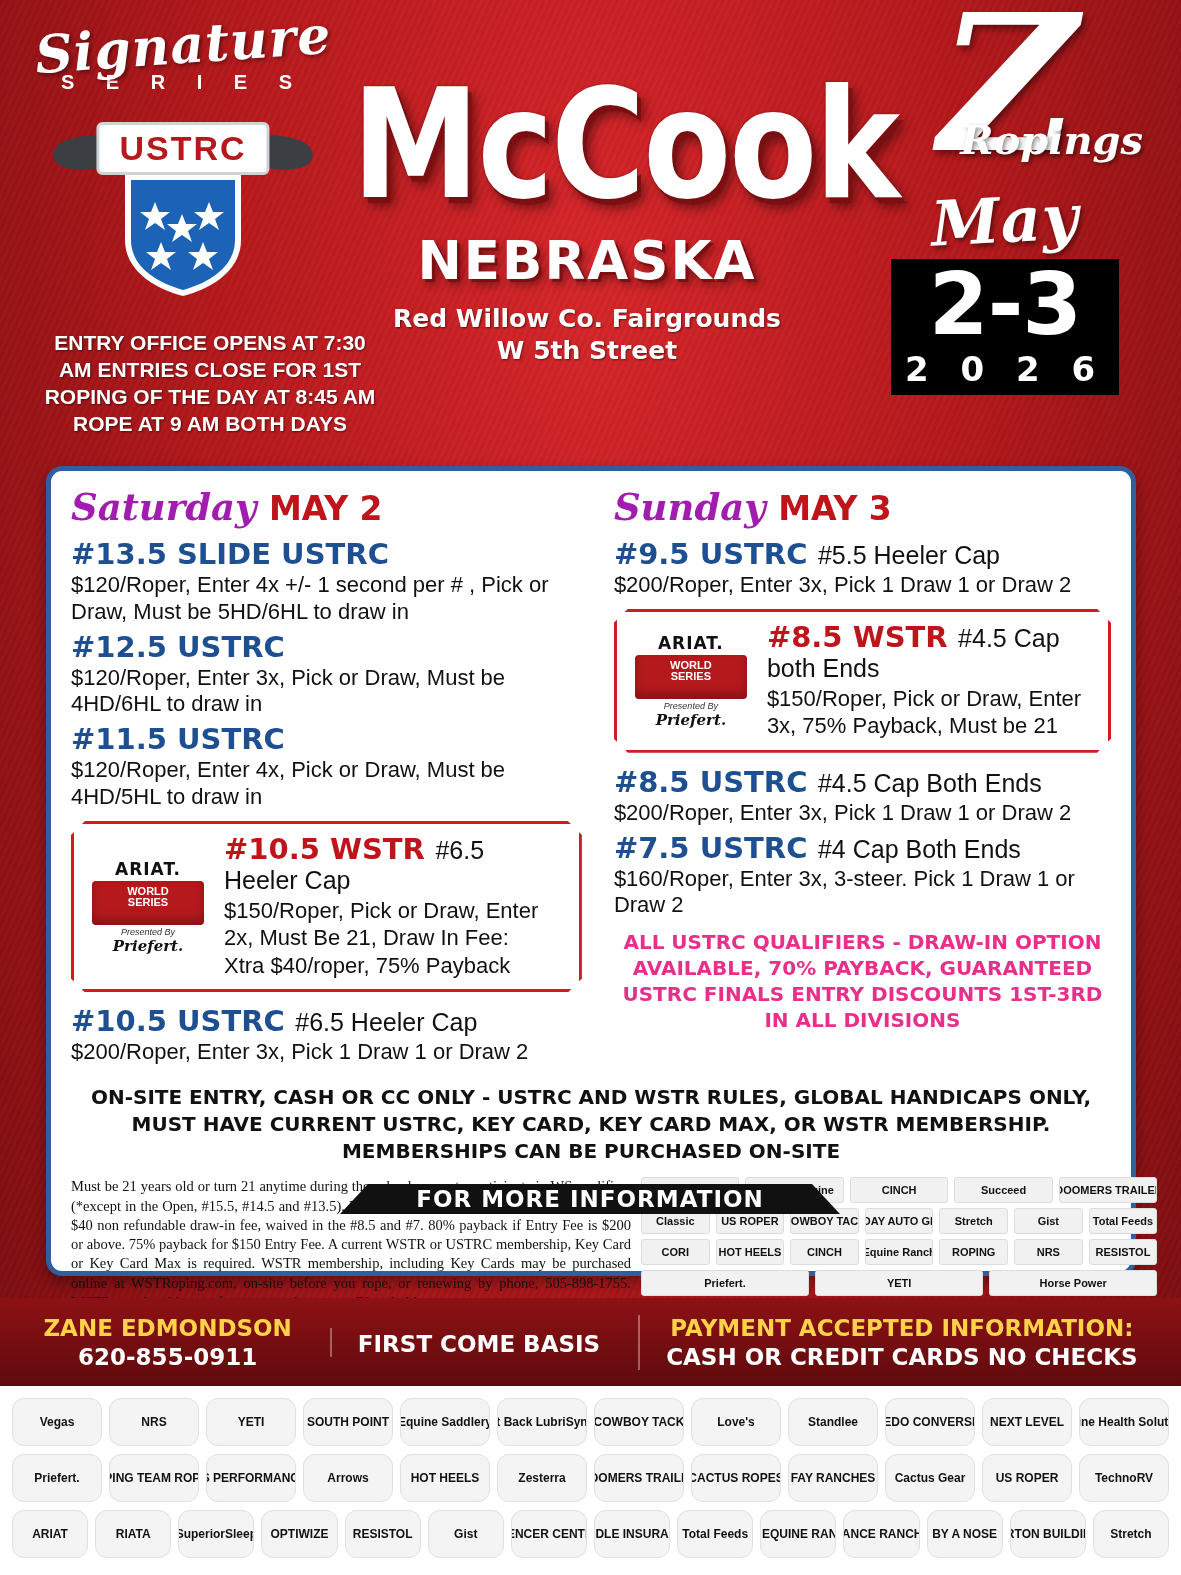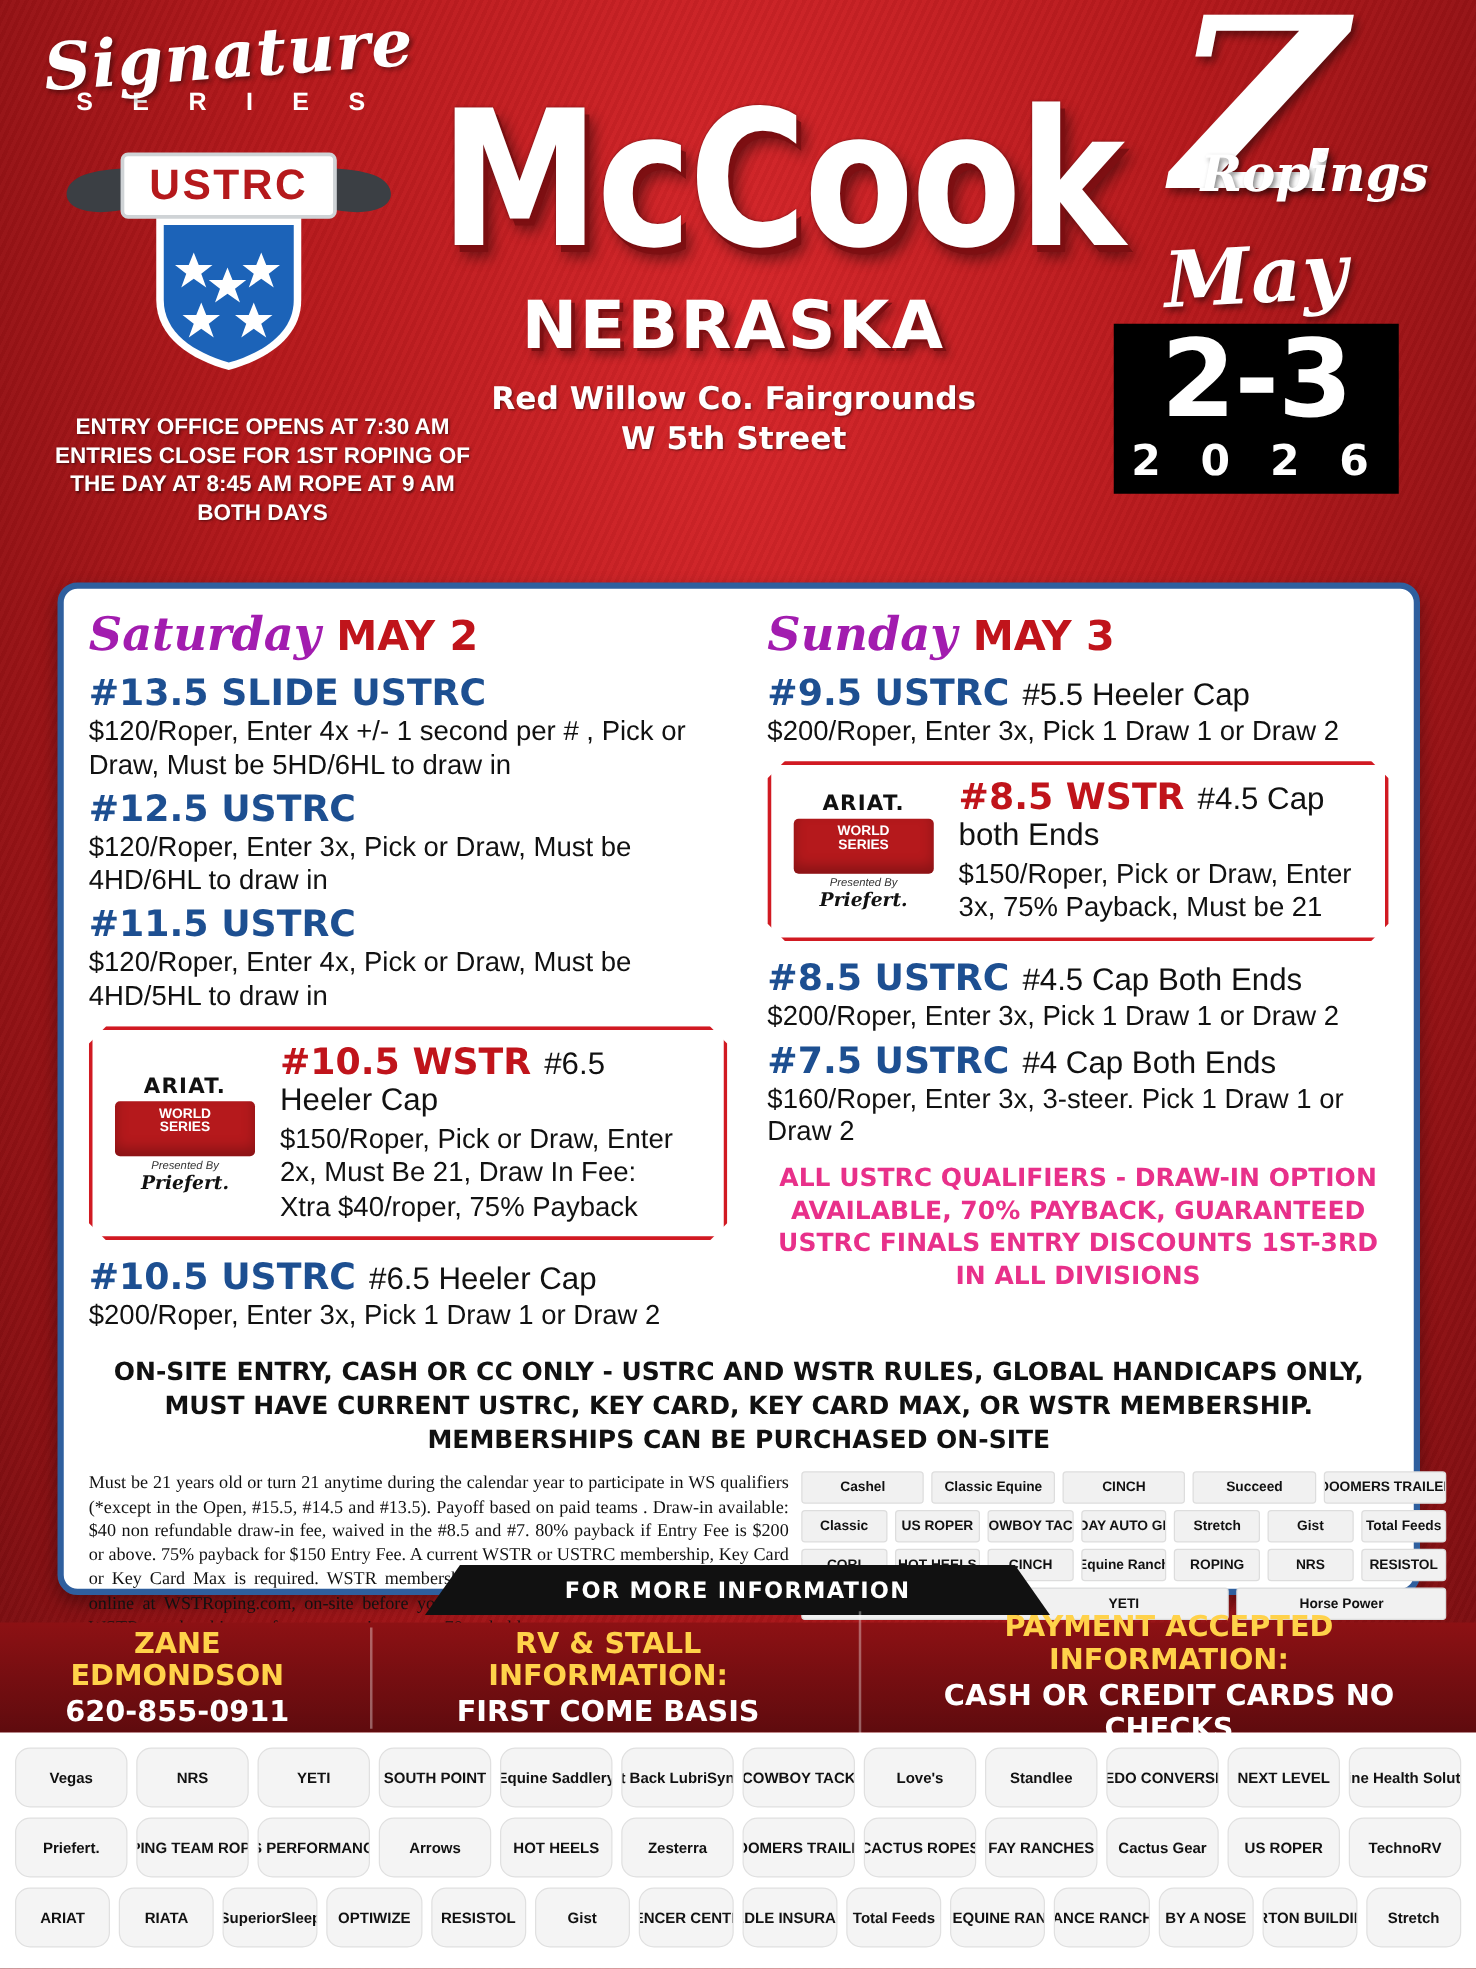--- a/index.html
+++ b/index.html
@@ -45,21 +45,21 @@
     background:#fff; border:3px solid #cfd3d6; border-radius:6px;
     padding:4px 20px; z-index:3;
   }
   .ustrc-bar span{ font-size:34px; font-weight:bold; color:#b5191c; letter-spacing:2px; font-family:"Liberation Sans", sans-serif; }
   .shield {
     position:absolute; top:74px; left:50%; transform:translateX(-50%);
     width:124px; height:128px; z-index:2;
   }
   .entry-note {
     position:absolute; left:14px; top:316px; width:336px;
-    color:#fff; text-align:center; font-weight:bold; font-size:18px; line-height:1.28;
+    color:#fff; text-align:center; font-weight:bold; font-size:21px; line-height:1.28;
     text-shadow:1px 1px 2px rgba(0,0,0,.5);
   }
 
   .title-block { position:absolute; left:352px; top:86px; width:470px; text-align:center; }
   .mccook {
     font-family:"DejaVu Sans", sans-serif; font-weight:bold; font-size:128px; color:#fff;
     line-height:.92; letter-spacing:-2px;
     text-shadow: 0 0 2px #6e0d10, 4px 5px 0 #7d0f12, 7px 8px 10px rgba(0,0,0,.45);
     transform: scaleY(1.18);
   }
@@ -178,24 +178,24 @@
     font-family:"Liberation Sans", sans-serif; overflow:hidden; white-space:nowrap; padding:0 3px;
   }
   .global-hc{
     margin-top:6px; text-align:center; width:330px;
   }
   .gh-name{ font-family:"DejaVu Sans", sans-serif; font-weight:bold; font-size:25px; color:#555; letter-spacing:2px;}
   .gh-sub{ font-size:10px; letter-spacing:4px; color:#777; font-weight:bold;}
 
   
   .more-info{
-    position:absolute; left:340px; top:1252px; width:500px; height:40px;
+    position:absolute; left:340px; top:1184px; width:500px; height:30px;
     background:#111; border-radius:8px 8px 0 0;
     display:flex; align-items:center; justify-content:center;
-    color:#fff; font-family:"DejaVu Sans", sans-serif; font-weight:bold; font-size:18px;
+    color:#fff; font-family:"DejaVu Sans", sans-serif; font-weight:bold; font-size:23px;
     letter-spacing:1px;
     clip-path: polygon(28px 0, calc(100% - 28px) 0, 100% 100%, 0 100%);
   }
 
   
   .contact{
     position:absolute; left:0; top:1298px; width:1181px; height:88px;
     background:linear-gradient(#8d1114,#5f0b0e);
     display:flex; align-items:center; justify-content:center; gap:12px;
   }
@@ -401,21 +401,20 @@
   </div>
 
   <div class="more-info">FOR MORE INFORMATION</div>
 
   <div class="contact">
     <div class="ci">
       <div class="l1">ZANE EDMONDSON</div>
       <div class="l2">620-855-0911</div>
     </div>
     <div class="ci">
-      <div class="l1">RV &amp; STALL INFORMATION:</div>
       <div class="l2">FIRST COME BASIS</div>
     </div>
     <div class="ci">
       <div class="l1">PAYMENT ACCEPTED INFORMATION:</div>
       <div class="l2">CASH OR CREDIT CARDS NO CHECKS</div>
     </div>
   </div>
 
   <div class="band">
     <div class="brow">

